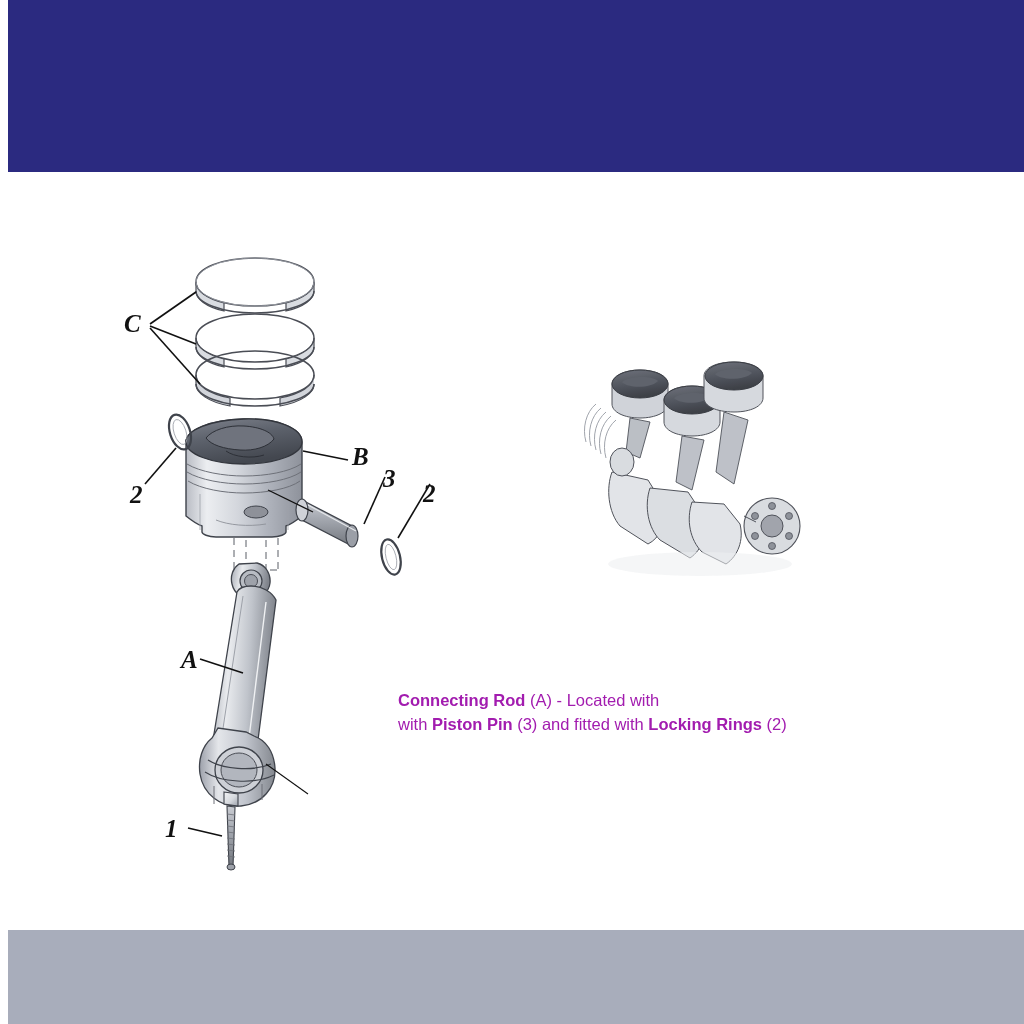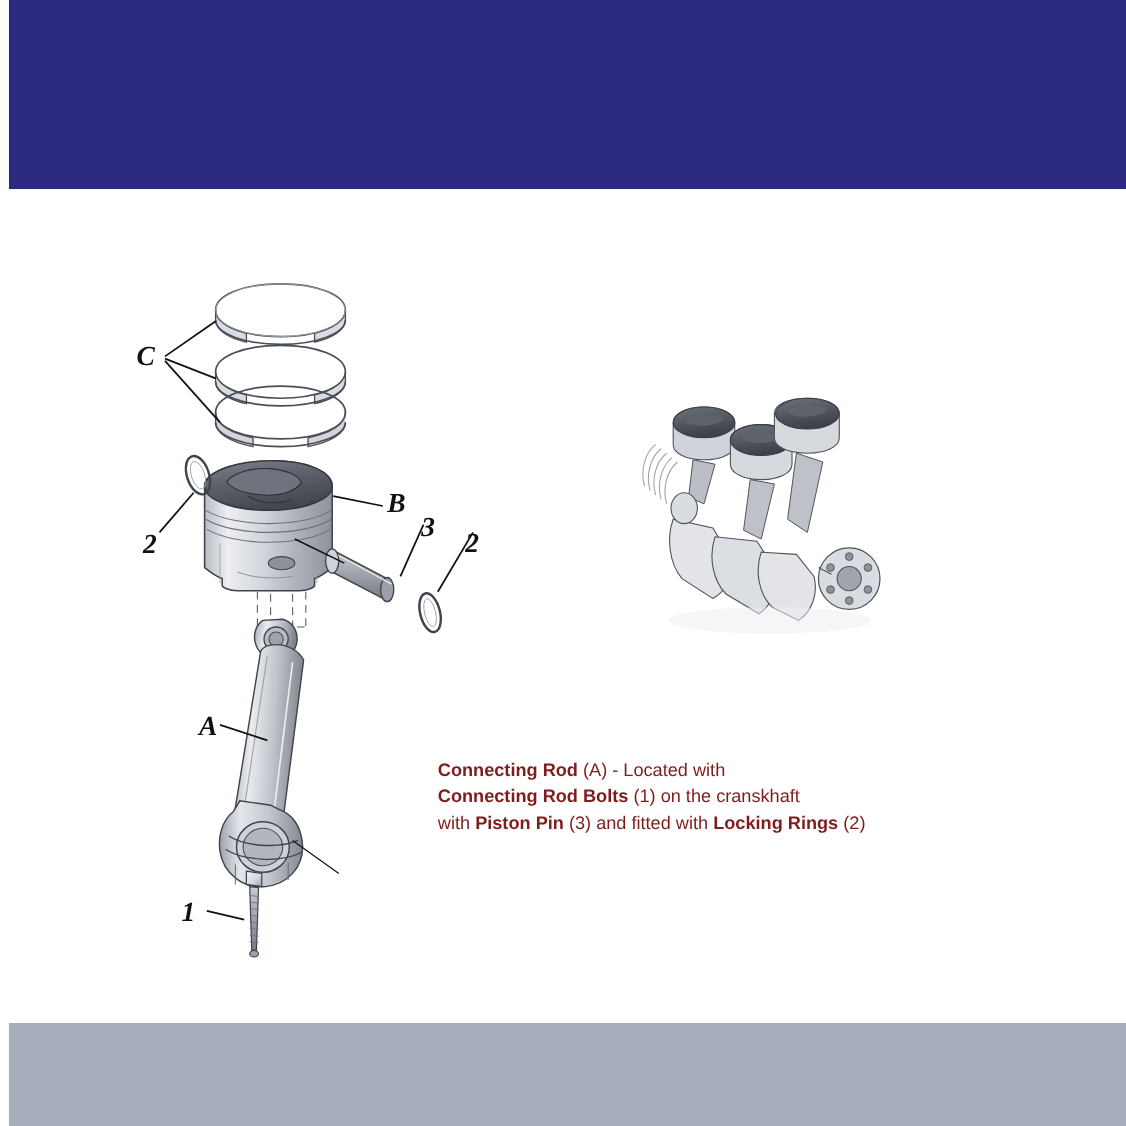--- a/index.html
+++ b/index.html
@@ -45,21 +45,21 @@
     left: 0; top: 0;
   }
   
   #caption {
     position: absolute;
     left: 398px;
     top: 688px;
     width: 520px;
     font-size: 16.5px;
     line-height: 24.4px;
-    color: #7f1d1d;
+    color: #a21caf;
     font-family: "Liberation Sans", sans-serif;
   }
   #caption .ln { white-space: nowrap; }
   #caption b { font-weight: bold; }
 </style>
 </head>
 <body style="background: rgb(255, 255, 255);">
 
 <div id="left-strip"></div>
 <div id="header-band" style="background: rgb(43, 42, 128);"></div>
@@ -307,15 +307,14 @@
       <text x="423" y="330" font-size="25">2</text>
       <text x="165" y="665" font-size="25">1</text>
     </g>
 
     <path d="M348,288 L303,279" stroke="#111" stroke-width="1.6" fill="none"></path>
   </svg>
 </div>
 
 <div id="caption">
     <div class="ln"><b>Connecting Rod</b><span> (A) - Located with</span></div>
-    <div class="ln"><b>Connecting Rod Bolts</b><span> (1) on the cranskhaft</span></div>
     <div class="ln"><span>with </span><b>Piston Pin</b><span> (3) and fitted with </span><b>Locking Rings</b><span> (2)</span></div>
   </div>
 
 </body></html>

